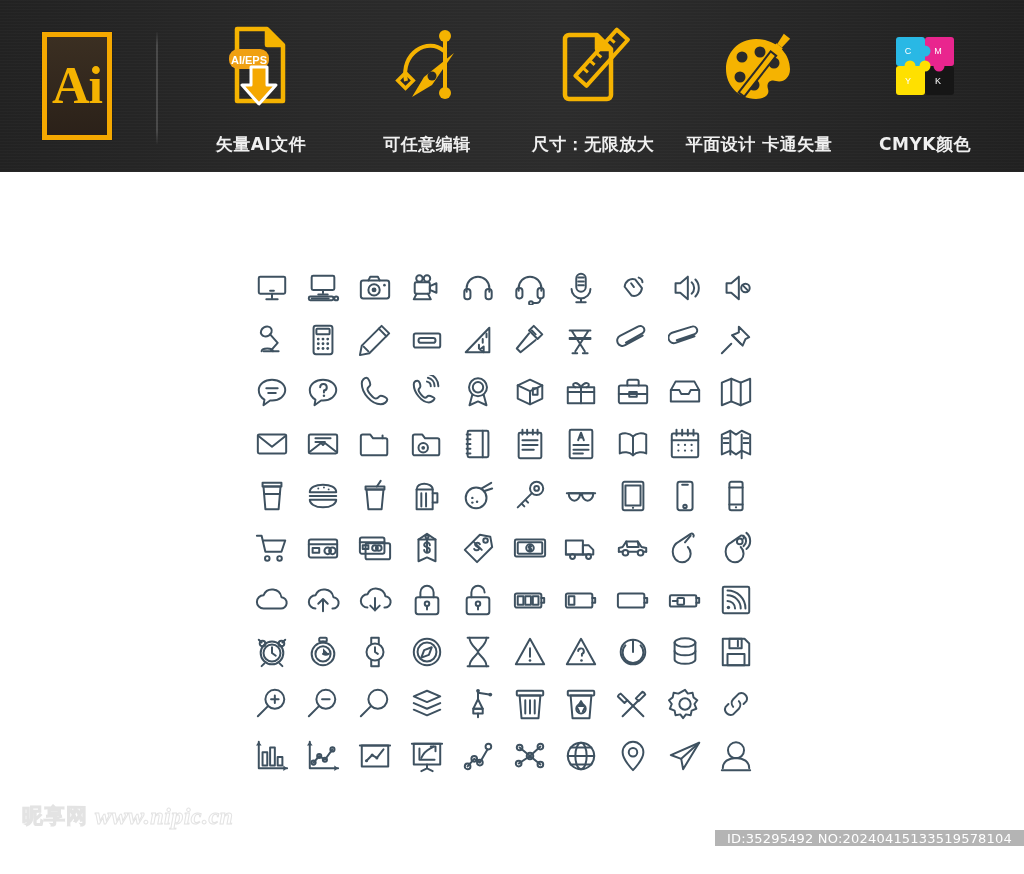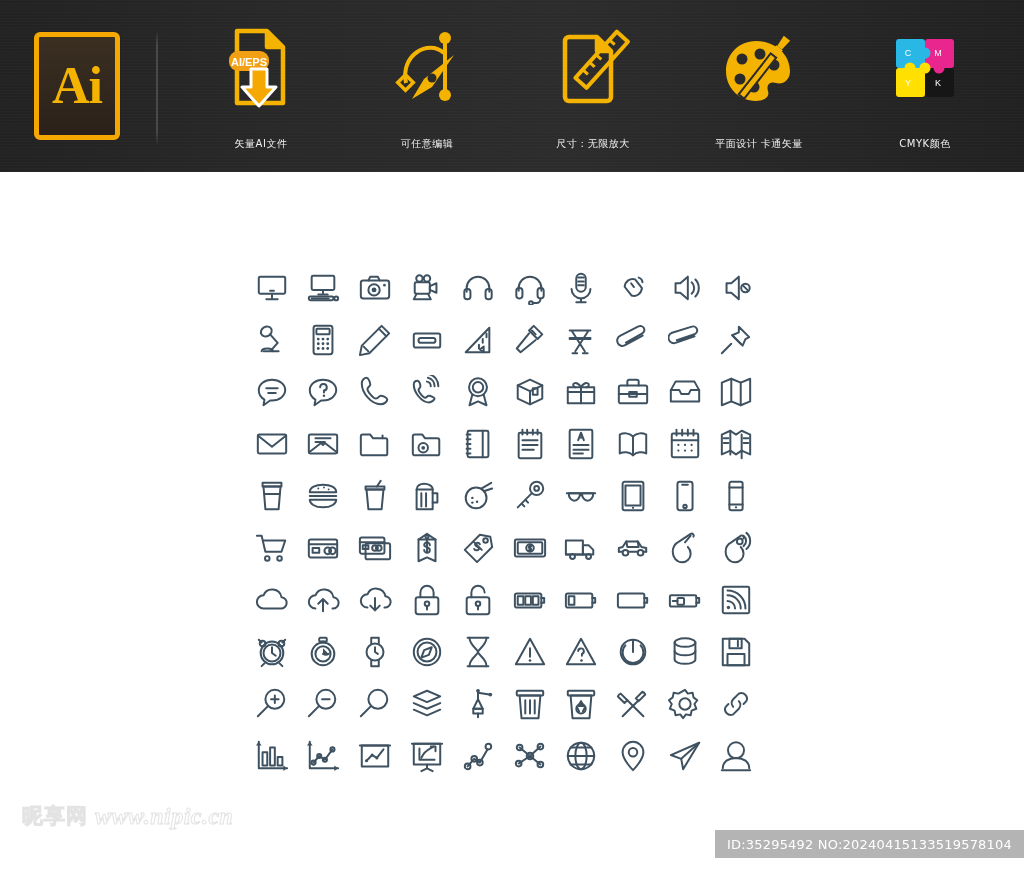--- a/index.html
+++ b/index.html
@@ -25,23 +25,23 @@
       ),
       linear-gradient(to right, #232323 0%, #2a2a2a 30%, #2d2d2d 55%, #222222 100%);
     display: flex; align-items: center;
   }
   .logo-wrap {
     width: 158px; height: 172px;
     display: flex; align-items: center; justify-content: center;
     position: relative;
   }
   .ai-logo {
-    width: 86px; height: 108px;
+    width: 70px; height: 108px;
     border: 5px solid #f5a800;
-    border-radius: 6px;
+    border-radius: 0;
     background: linear-gradient(to bottom, #3b2f22, #2b2119);
     display: flex; align-items: center; justify-content: center;
     box-shadow: 0 0 1px rgba(0,0,0,.6);
   }
   .ai-logo span {
     font-family: "Liberation Serif", "DejaVu Serif", serif;
     font-size: 52px; font-weight: 700; color: #f5b301;
     letter-spacing: -1px; line-height: 1;
   }
   .divider {
@@ -54,23 +54,24 @@
     display: flex; align-items: center; justify-content: space-around;
     padding: 0 16px 0 24px;
   }
   .feature {
     display: flex; flex-direction: column; align-items: center; justify-content: flex-start;
     width: 166px; height: 134px; padding-top: 4px;
   }
   .feature-ico { height: 88px; display: flex; align-items: center; justify-content: center; }
   .feature-label {
     margin-top: 26px;
-    font-size: 10px; color: #f0f0f0; letter-spacing: .5px;
+    font-size: 17px; color: #f0f0f0; letter-spacing: .5px;
     white-space: nowrap;
     font-family: "DejaVu Sans", "Liberation Sans", sans-serif;
+    font-weight: bold;
   }
 
   
   .grid {
     position: absolute;
     left: 246px; top: 262px;
     width: 516px;
     display: grid;
     grid-template-columns: repeat(10, 51.6px);
     grid-auto-rows: 52px;
@@ -94,21 +95,21 @@
     font-family: "DejaVu Sans", "Liberation Sans", sans-serif;
   }
   .wm-url {
     font-family: "Liberation Serif", "DejaVu Serif", serif;
     font-style: italic; font-size: 24px; font-weight: 700;
     color: transparent; -webkit-text-stroke: 1px #e3e3e3;
     letter-spacing: .5px;
   }
   .id-badge {
     position: absolute; right: 0px; top: 830px;
-    height: 28px; padding: 0 12px;
+    height: 16px; padding: 0 12px;
     background: #b4b4b4; color: #ffffff;
     display: flex; align-items: center;
     font-size: 13px; letter-spacing: .2px;
     font-family: "DejaVu Sans", "Liberation Sans", sans-serif;
   }
 </style>
 </head>
 <body>
 
 <div id="page">

